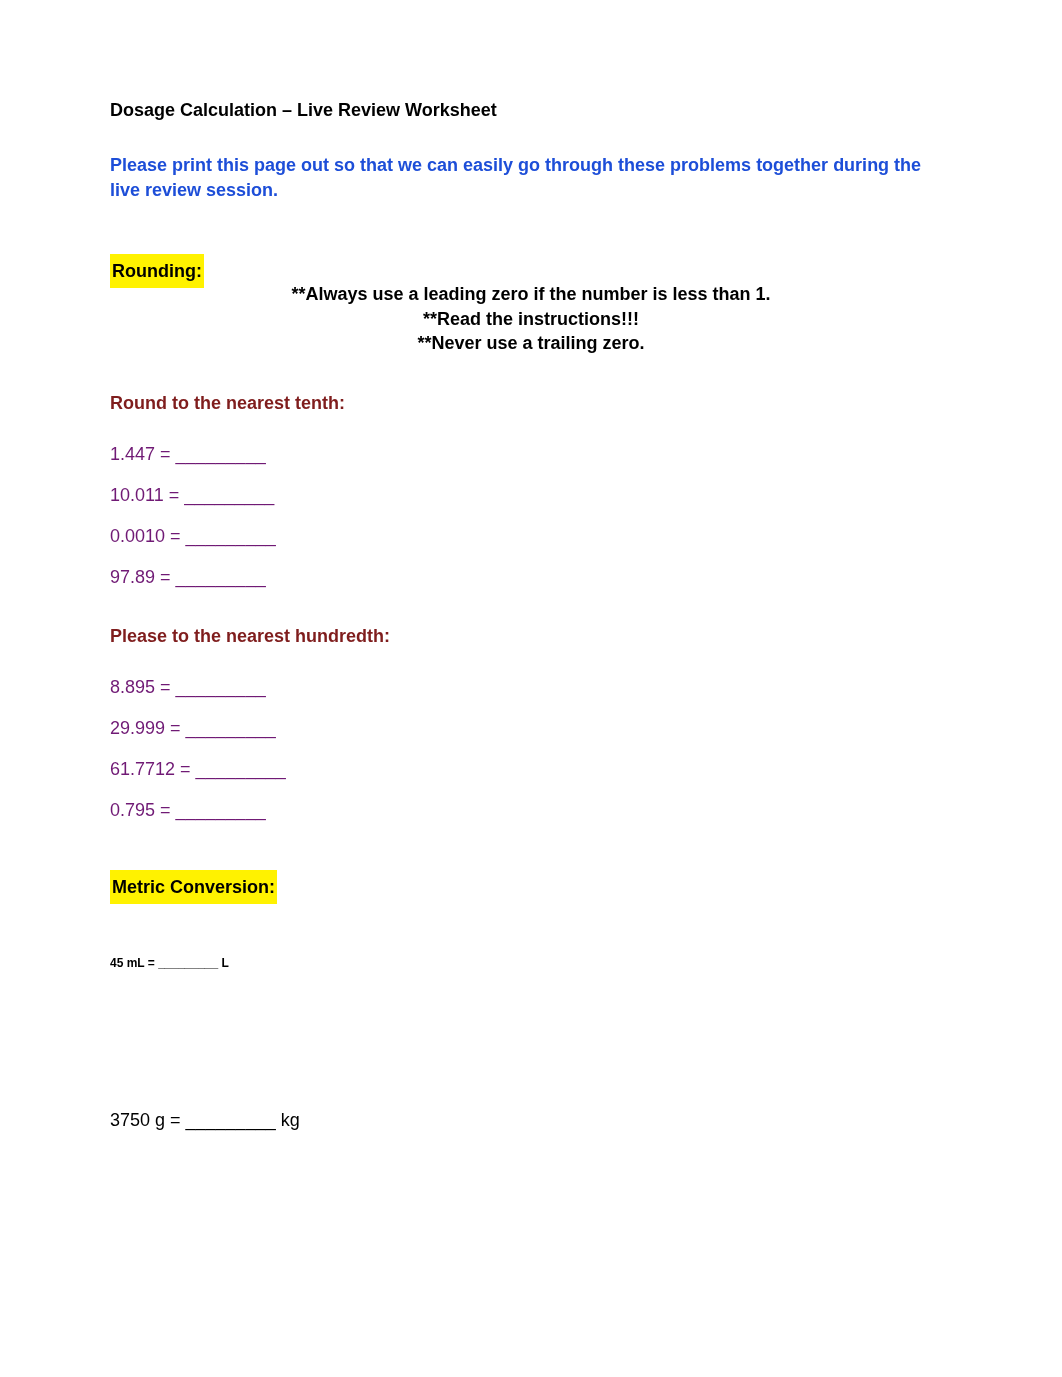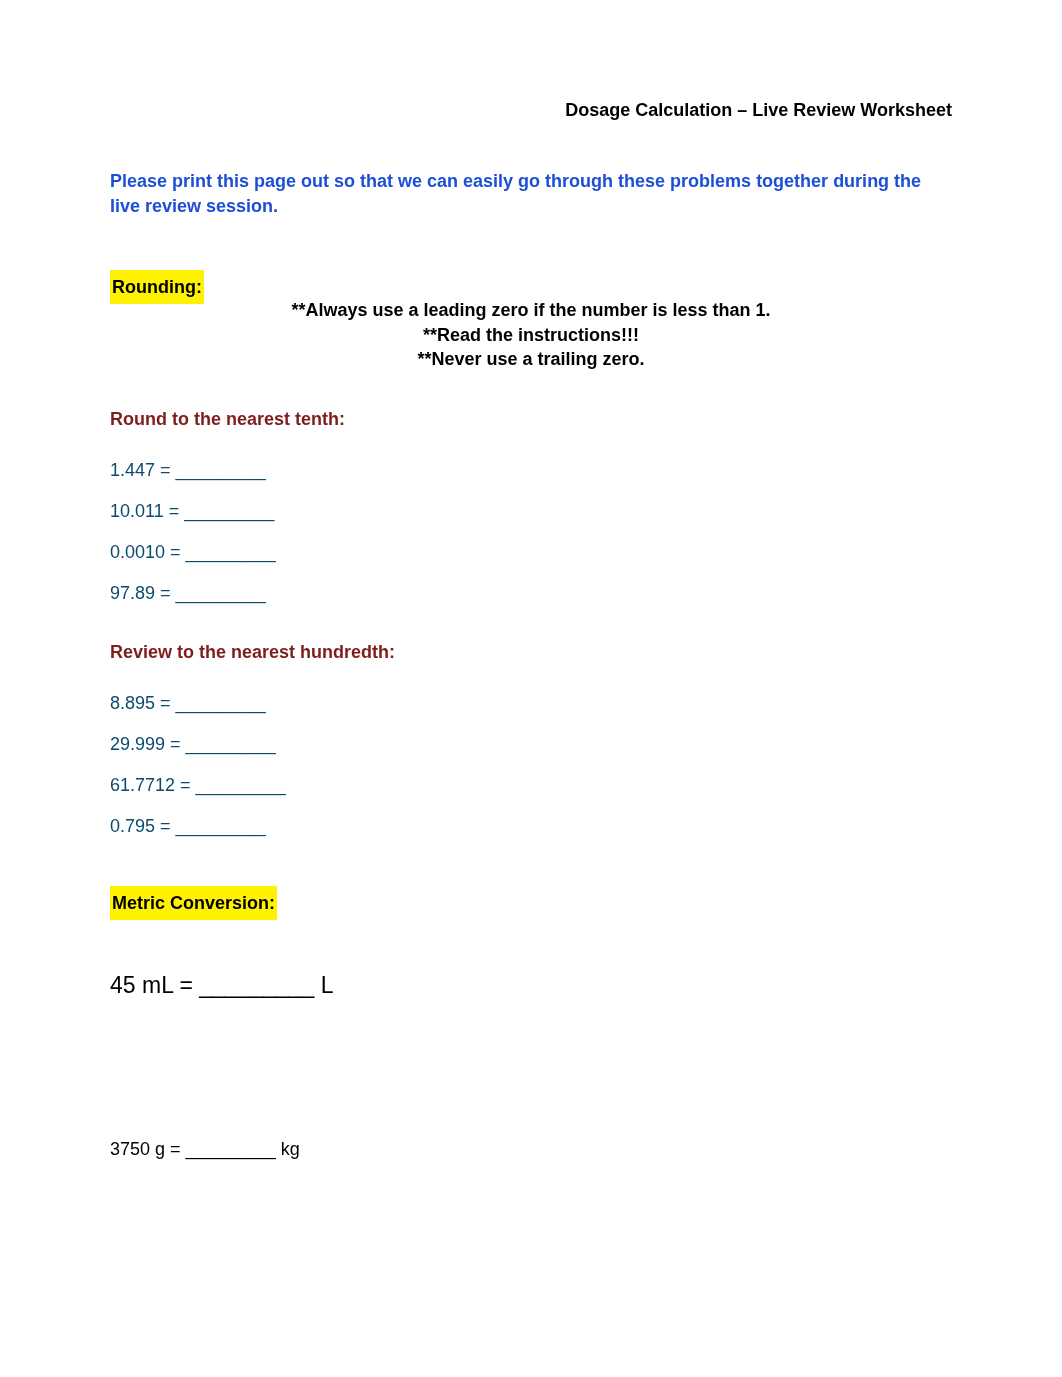--- a/index.html
+++ b/index.html
@@ -7,25 +7,25 @@
       padding: 0;
       background: #ffffff;
       font-family: 'Segoe UI', Tahoma, sans-serif;
       width: 1062px;
       height: 1377px;
     }
     .page {
       padding: 100px 110px 80px 110px;
     }
     .title {
-      text-align: right;
+      text-align: left;
       font-weight: bold;
       font-size: 18px;
       color: #000;
-      margin-bottom: 48px;
+      margin-bottom: 32px;
     }
     .intro {
       font-weight: bold;
       font-size: 18px;
       color: #1d4ed8;
       line-height: 1.4;
       margin-bottom: 58px;
     }
     .highlight {
       background: #fff200;
@@ -42,21 +42,21 @@
     }
     .section-head {
       font-weight: bold;
       font-size: 18px;
       color: #7f1d1d;
       margin-top: 38px;
       margin-bottom: 30px;
     }
     .problem {
       font-size: 18px;
-      color: #0c4a6e;
+      color: #701a75;
       margin-bottom: 20px;
     }
     .problem:last-of-type {
       margin-bottom: 0;
     }
     .group {
       margin-bottom: 18px;
     }
     .metric-section {
       margin-top: 56px;
@@ -64,22 +64,23 @@
     .metric-rule {
       font-weight: bold;
       font-size: 18px;
       color: #000;
     }
     .italic {
       font-style: italic;
     }
     .conv1 {
       margin-top: 58px;
-      font-size: 23px;
+      font-size: 12px;
       color: #000;
+      font-weight: bold;
     }
     .conv2 {
       margin-top: 140px;
       font-size: 18px;
       color: #000;
     }
   </style>
 </head>
 <body>
 
@@ -96,21 +97,21 @@
     <div class="rule">**Never use a trailing zero.</div>
 
     <div class="section-head">Round to the nearest tenth:</div>
     <div class="group">
       <div class="problem">1.447 = _________</div>
       <div class="problem">10.011 = _________</div>
       <div class="problem">0.0010 = _________</div>
       <div class="problem">97.89 = _________</div>
     </div>
 
-    <div class="section-head">Review to the nearest hundredth:</div>
+    <div class="section-head">Please to the nearest hundredth:</div>
     <div class="group">
       <div class="problem">8.895 = _________</div>
       <div class="problem">29.999 = _________</div>
       <div class="problem">61.7712 = _________</div>
       <div class="problem">0.795 = _________</div>
     </div>
   </div>
 
   <div class="metric-section">
     <span class="highlight">Metric Conversion:</span>

